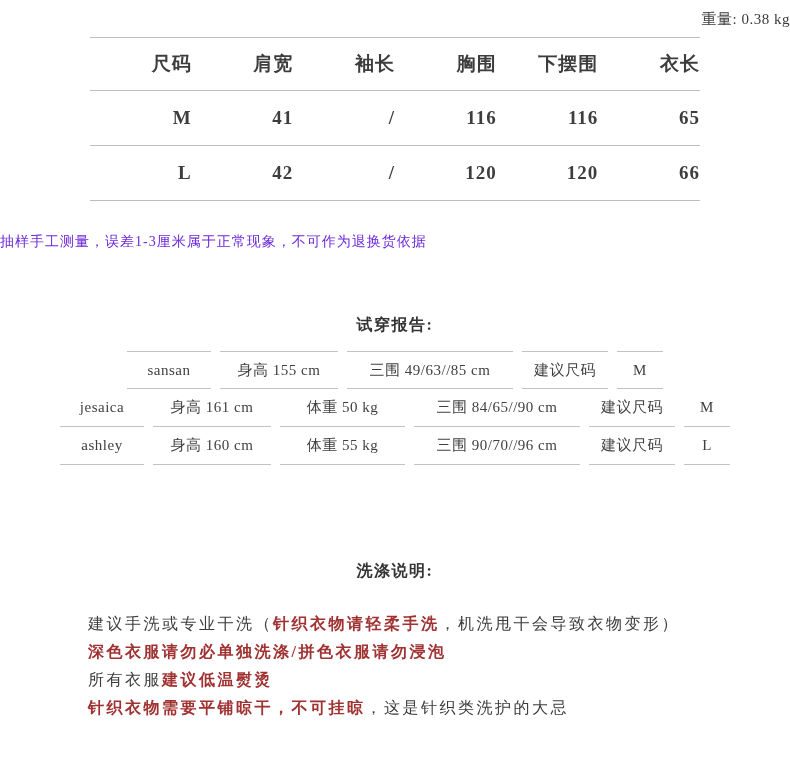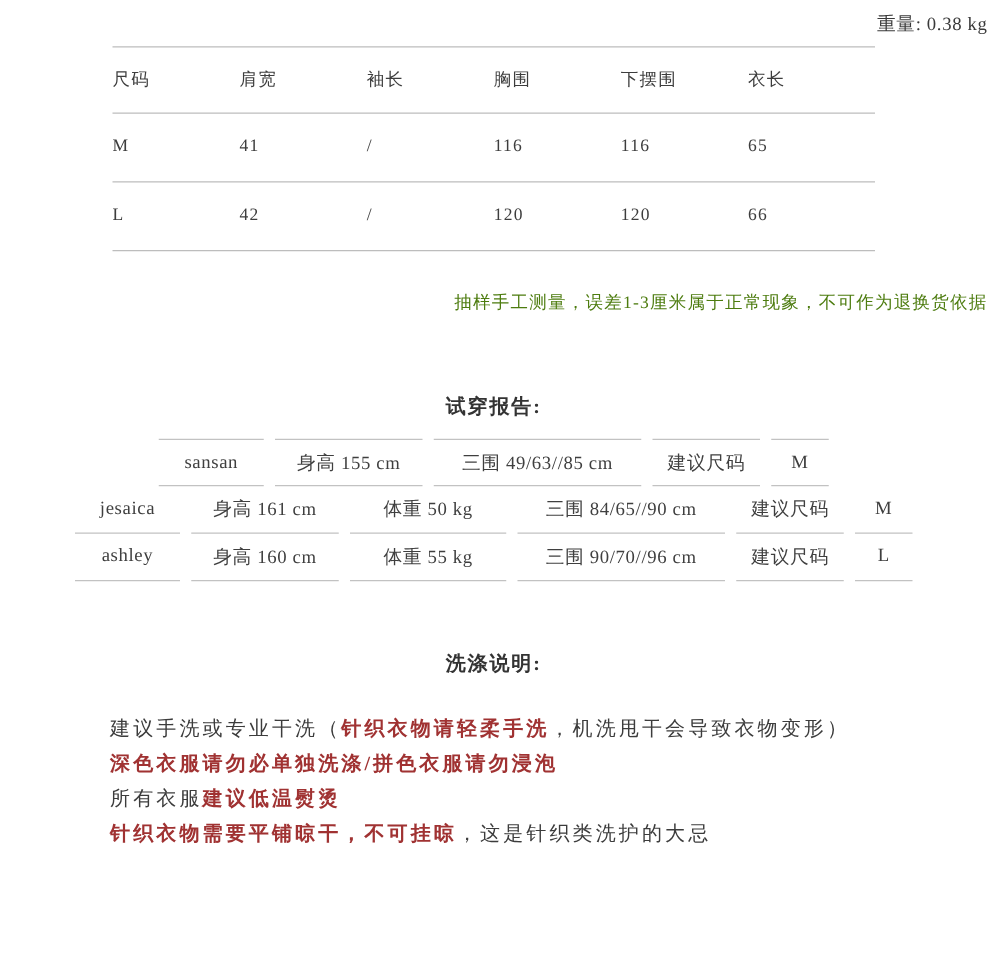--- a/index.html
+++ b/index.html
@@ -27,43 +27,44 @@
     width: 610px;
     margin: 8px auto 0 auto;
     border-top: 1px solid #bdbdbd;
   }
   .st-row {
     display: grid;
     grid-template-columns: repeat(6, 1fr);
     align-items: center;
     border-bottom: 1px solid #bdbdbd;
     height: 55px;
-    text-align: left;
-    font-size: 14px;
+    text-align: right;
+    font-size: 19px;
     letter-spacing: 1px;
+    font-weight: bold;
   }
   .st-header { height: 53px; }
 
   .note {
-    text-align: right;
+    text-align: left;
     margin-top: 32px;
     font-size: 14px;
-    color: #4d7c0f;
+    color: #6d28d9;
     letter-spacing: 1px;
   }
 
   .section-title {
     text-align: center;
     font-weight: bold;
     font-size: 16px;
     letter-spacing: 1.5px;
     color: #333333;
   }
   .fitting-title { margin-top: 64px; }
-  .wash-title   { margin-top: 56px; }
+  .wash-title   { margin-top: 96px; }
 
   
   .fit-table {
     margin-top: 15px;
     display: flex;
     flex-direction: column;
     align-items: center;
   }
   .fit-row {
     display: flex;

